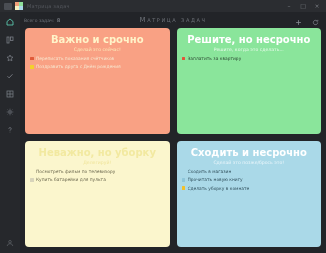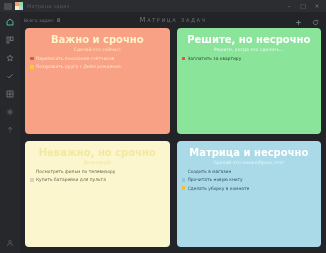--- a/index.html
+++ b/index.html
@@ -355,36 +355,36 @@
           <div class="quad-sub" style="color:#e9fbec;">Решите, когда это сделать...</div>
           <div class="task-list">
             <div class="task">
               <span class="task-marker" style="background:#e0543a;"></span>
               <span class="task-label">Заплатить за квартиру</span>
             </div>
           </div>
         </div>
 
         <div class="quad" style="background:#fbf6cd;color:#6c6950;">
-          <div class="quad-title" style="color:#f2e9a0;">Неважно, но срочно</div>
+          <div class="quad-title" style="color:#f2e9a0;">Неважно, но уборку</div>
           <div class="quad-sub" style="color:#efe49a;">Делегируй!</div>
           <div class="task-list">
             <div class="task">
               <span class="task-marker none"></span>
               <span class="task-label">Посмотреть фильм по телевизору</span>
             </div>
             <div class="task">
               <span class="task-marker" style="background:#d8d4bb;"></span>
               <span class="task-label">Купить батарейки для пульта</span>
             </div>
           </div>
         </div>
 
         <div class="quad" style="background:#aad9e8;color:#33525e;">
-          <div class="quad-title" style="color:#ffffff;">Матрица и несрочно</div>
+          <div class="quad-title" style="color:#ffffff;">Сходить и несрочно</div>
           <div class="quad-sub" style="color:#eaf6fb;">Сделай это позже/брось это!</div>
           <div class="task-list">
             <div class="task">
               <span class="task-marker none"></span>
               <span class="task-label">Сходить в магазин</span>
             </div>
             <div class="task">
               <span class="task-marker" style="background:#8fc6da;"></span>
               <span class="task-label">Прочитать новую книгу</span>
             </div>

